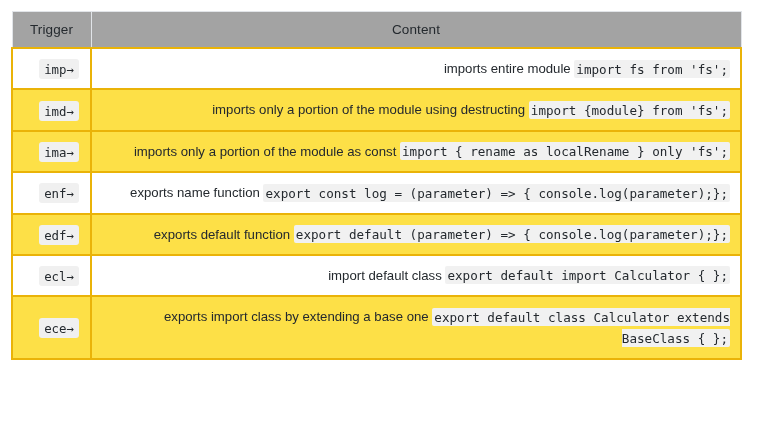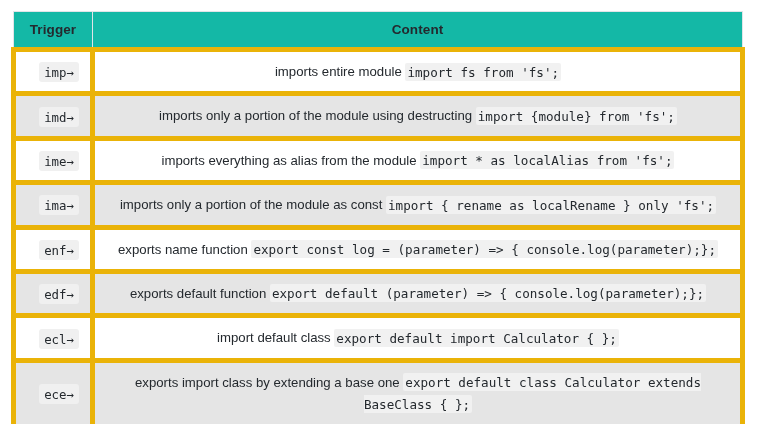--- a/index.html
+++ b/index.html
@@ -27,53 +27,53 @@
     table-layout: fixed;
     border: 1px solid #e1e4e8;
     background: #ffffff;
   }
 
   table.snippet-table col.col-trigger { width: 79px; }
   table.snippet-table col.col-content { width: 650px; }
 
   thead th {
     border: 1px solid #e1e4e8;
-    font-weight: bold;
+    font-weight: normal;
     font-size: 13.5px;
     color: #24292e;
     text-align: center;
     padding: 10px 12px;
-    background: #14b8a6;
+    background: #a3a3a3;
     letter-spacing: 0.1px;
   }
 
   tbody td {
-    border: 5px solid #eab308;
+    border: 2px solid #eab308;
     vertical-align: middle;
     background: transparent;
   }
 
   tbody tr.row-even {
-    background: #e5e5e5;
+    background: #fde047;
   }
   tbody tr.row-odd {
     background: #ffffff;
   }
 
   td.trigger-cell {
     text-align: right;
     padding: 8px 11px 8px 6px;
     white-space: nowrap;
   }
 
   td.content-cell {
     padding: 9px 10px 9px 11px;
     font-size: 13.2px;
     line-height: 1.62;
-    text-align: center;
+    text-align: right;
   }
 
   code.chip {
     font-family: "DejaVu Sans Mono", "Liberation Mono", monospace;
     font-size: 12.4px;
     background: #f0f0f0;
     color: #24292e;
     padding: 2.5px 5px;
     border-radius: 3px;
     white-space: nowrap;
@@ -112,24 +112,20 @@
     </thead>
     <tbody id="table-body">
         <tr class="row-odd">
           <td class="trigger-cell"><code class="chip">imp→</code></td>
           <td class="content-cell"><span class="desc">imports entire module </span><code class="inline-code">import fs from 'fs';</code></td>
         </tr>
         <tr class="row-even">
           <td class="trigger-cell"><code class="chip">imd→</code></td>
           <td class="content-cell"><span class="desc">imports only a portion of the module using destructing </span><code class="inline-code">import {module} from 'fs';</code></td>
         </tr>
-        <tr class="row-odd">
-          <td class="trigger-cell"><code class="chip">ime→</code></td>
-          <td class="content-cell"><span class="desc">imports everything as alias from the module </span><code class="inline-code">import * as localAlias from 'fs';</code></td>
-        </tr>
         <tr class="row-even">
           <td class="trigger-cell"><code class="chip">ima→</code></td>
           <td class="content-cell"><span class="desc">imports only a portion of the module as const </span><code class="inline-code">import { rename as localRename } only 'fs';</code></td>
         </tr>
         <tr class="row-odd">
           <td class="trigger-cell"><code class="chip">enf→</code></td>
           <td class="content-cell"><span class="desc">exports name function </span><code class="inline-code">export const log = (parameter) =&gt; { console.log(parameter);};</code></td>
         </tr>
         <tr class="row-even">
           <td class="trigger-cell"><code class="chip">edf→</code></td>

